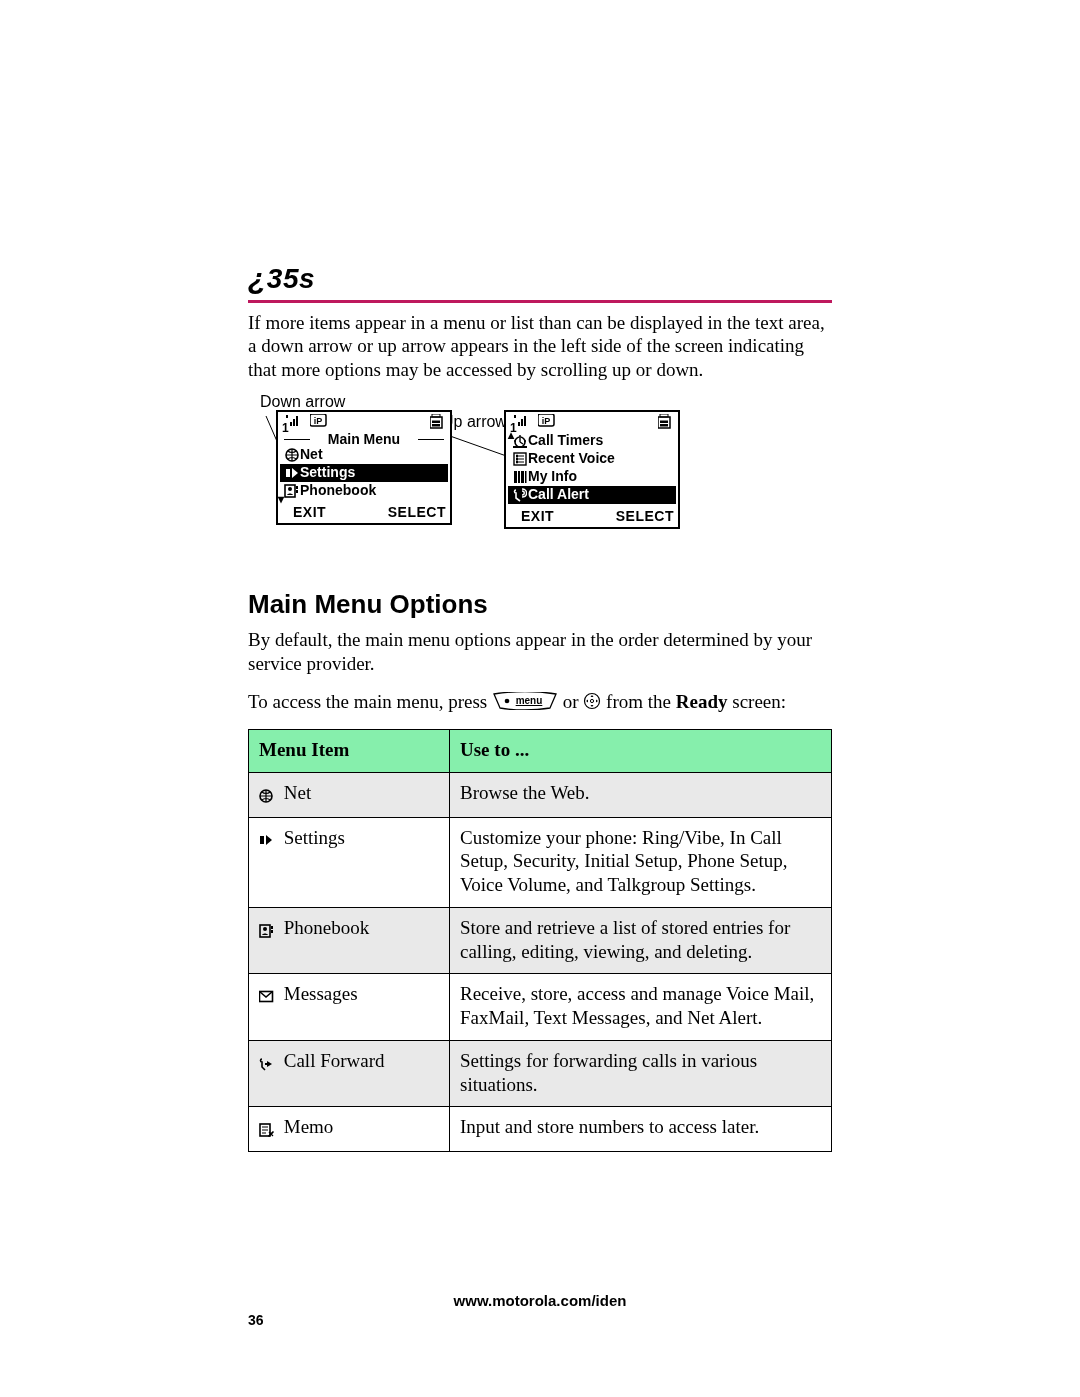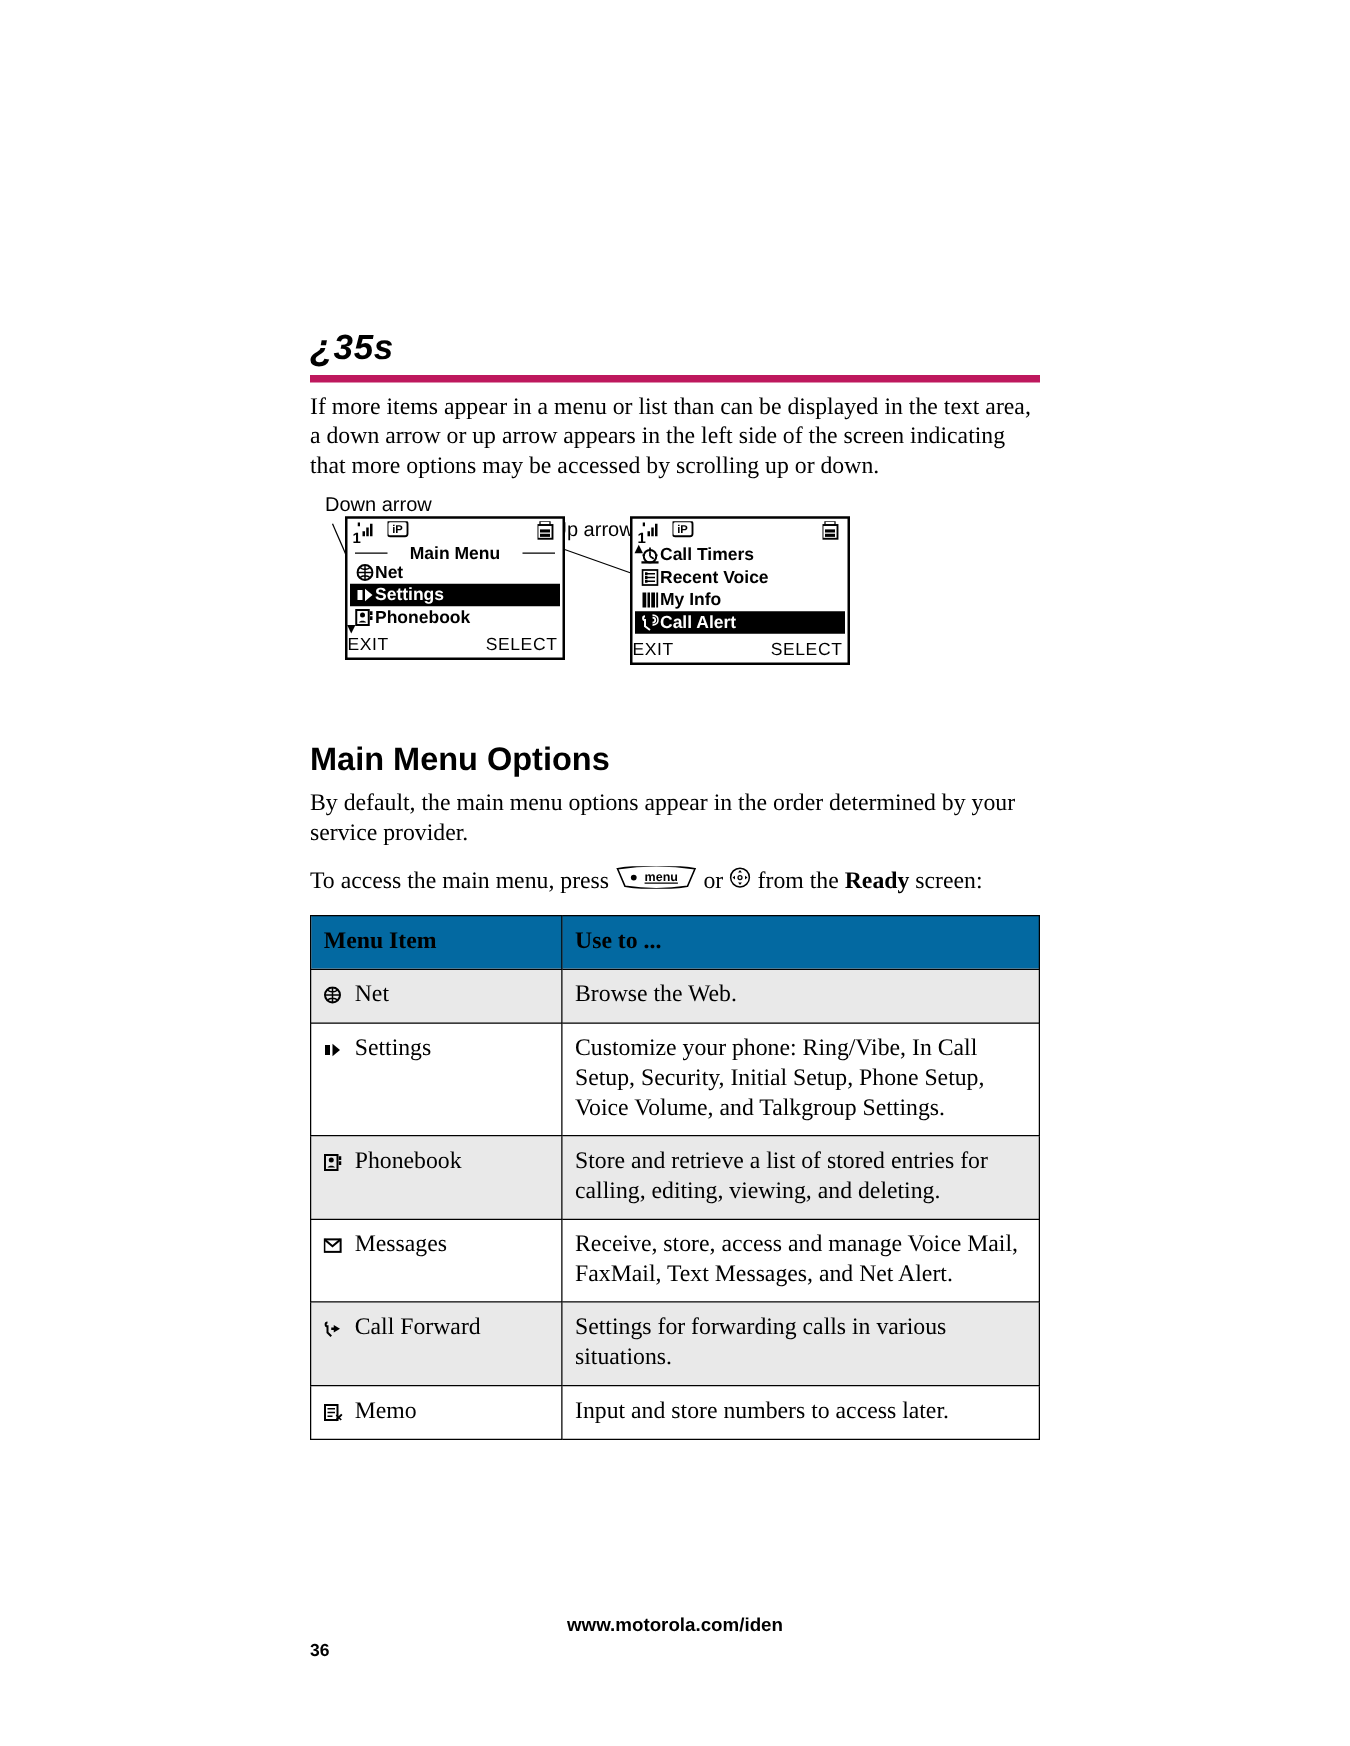--- a/index.html
+++ b/index.html
@@ -11,21 +11,21 @@
     line-height: 1.25;
   }
   .page {
     width: 1080px;
     height: 1397px;
     position: relative;
     box-sizing: border-box;
     padding: 260px 248px 0 248px;
   }
   .model-header {
-    border-bottom: 6px solid #be185d;
+    border-bottom: 3px solid #be185d;
     margin-bottom: 8px;
     padding-bottom: 2px;
   }
   .model-label {
     font-family: Arial, Helvetica, sans-serif;
     font-style: italic;
     font-weight: 900;
     font-size: 28px;
     letter-spacing: 0.5px;
   }
@@ -103,23 +103,23 @@
     background:#000;
     color:#fff;
   }
   .menu-row .ico { width:16px; display:inline-flex; justify-content:center; }
   .menu-row .ico svg { display:block; }
 
   .softkeys {
     display:flex;
     justify-content:space-between;
     font-family: Arial, Helvetica, sans-serif;
-    font-weight: 400;
+    font-weight: 700;
     font-size: 14px;
-    padding: 2px 4px 2px 0;
+    padding: 2px 4px 2px 15px;
     letter-spacing: 0.5px;
   }
 
   .arrow-indicator {
     position:absolute;
     left:2px;
     font-weight:900;
     font-size:12px;
     font-family: Arial, sans-serif;
     line-height:10px;
@@ -151,21 +151,21 @@
   table.menu-table td {
     border: 1.5px solid #000;
     padding: 8px 10px 10px 10px;
     vertical-align: top;
     font-size: 19px;
   }
   table.menu-table th {
     font-family: "Times New Roman", serif;
     font-weight: 700;
     text-align: left;
-    background:#0369a1;
+    background:#86efac;
   }
   table.menu-table td.first {
     width: 180px;
     white-space: nowrap;
   }
   table.menu-table tr.shade td { background:#e9e9e9; }
   .cell-ico {
     display:inline-block;
     width:20px;
     vertical-align:middle;

